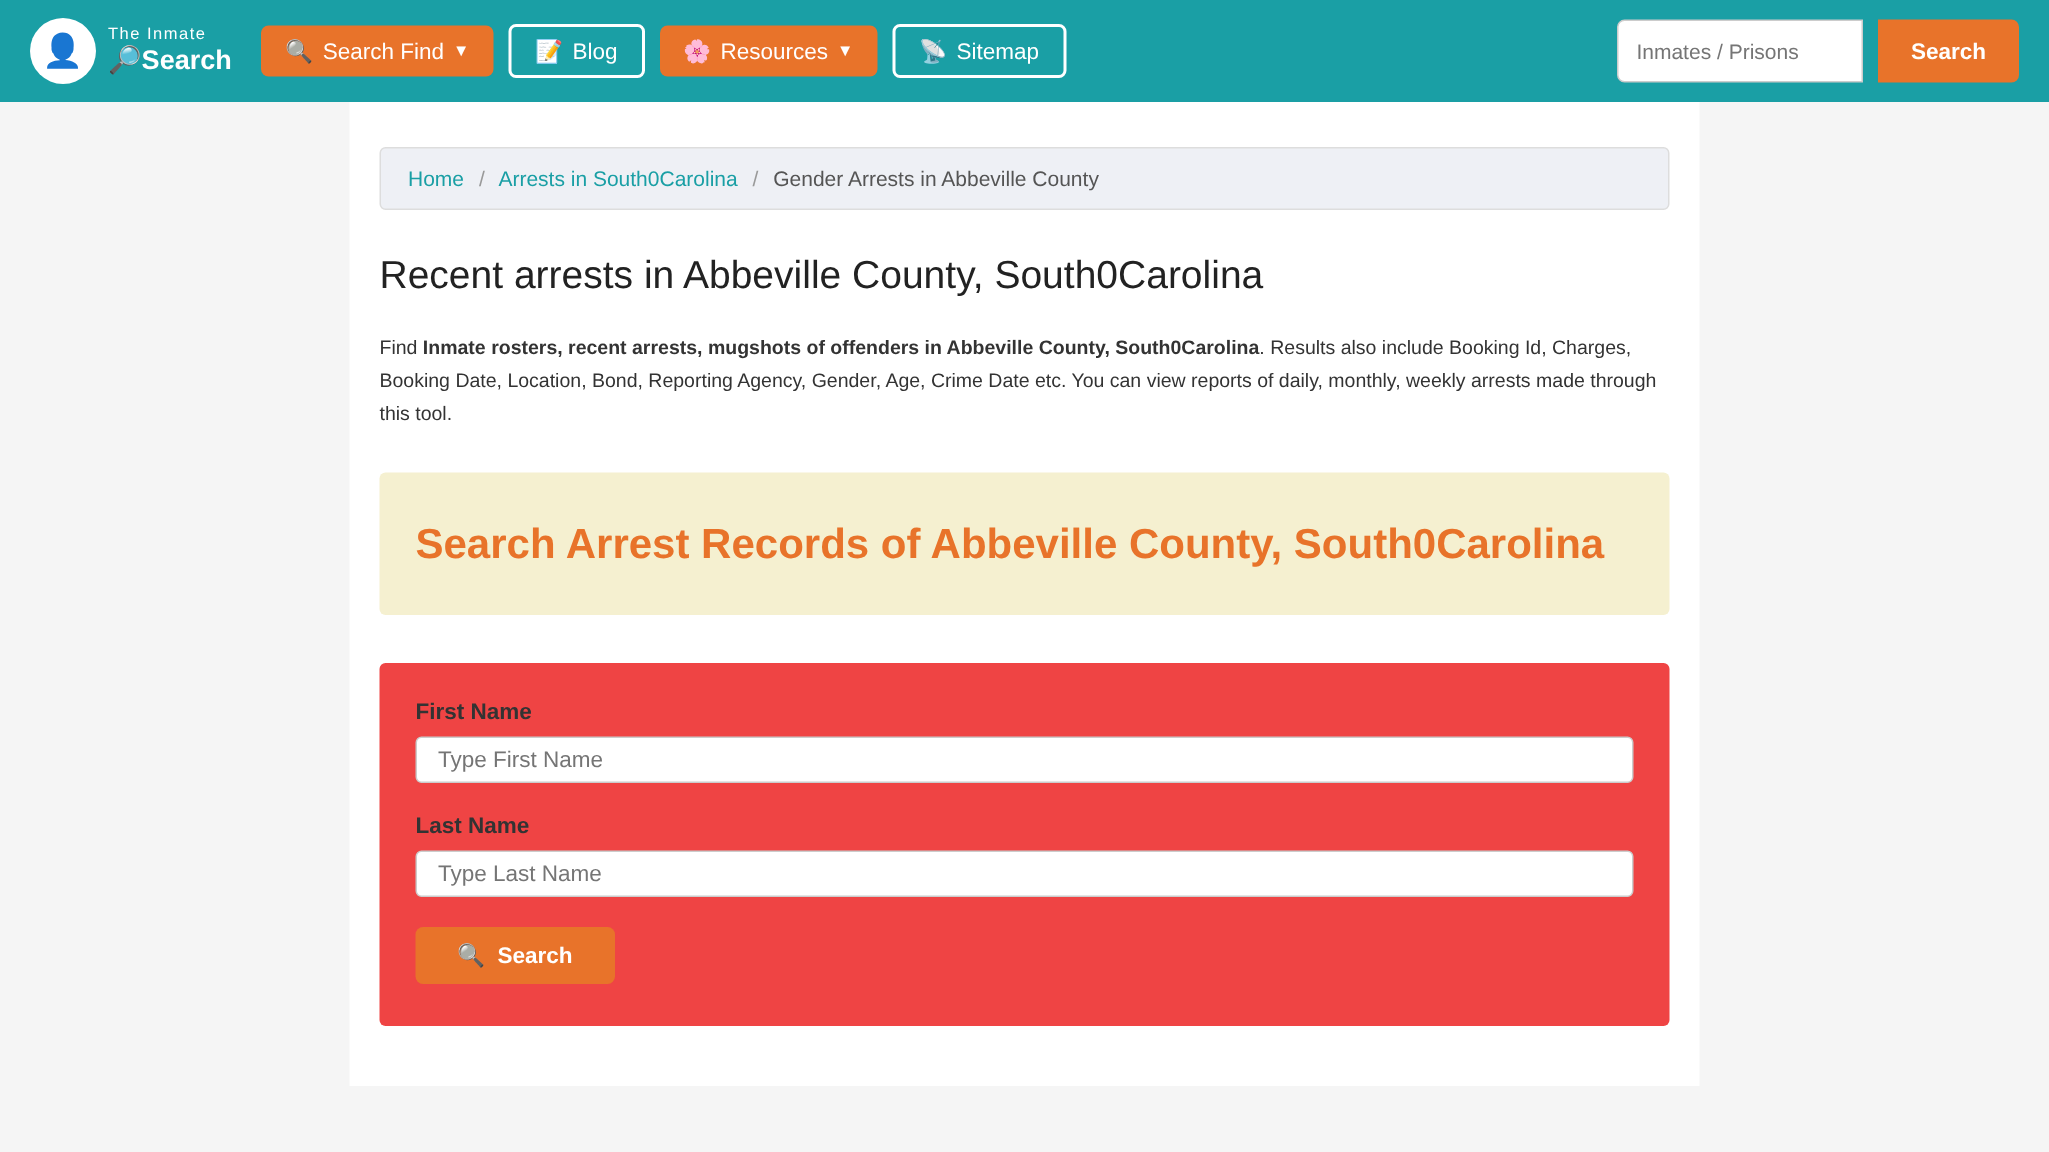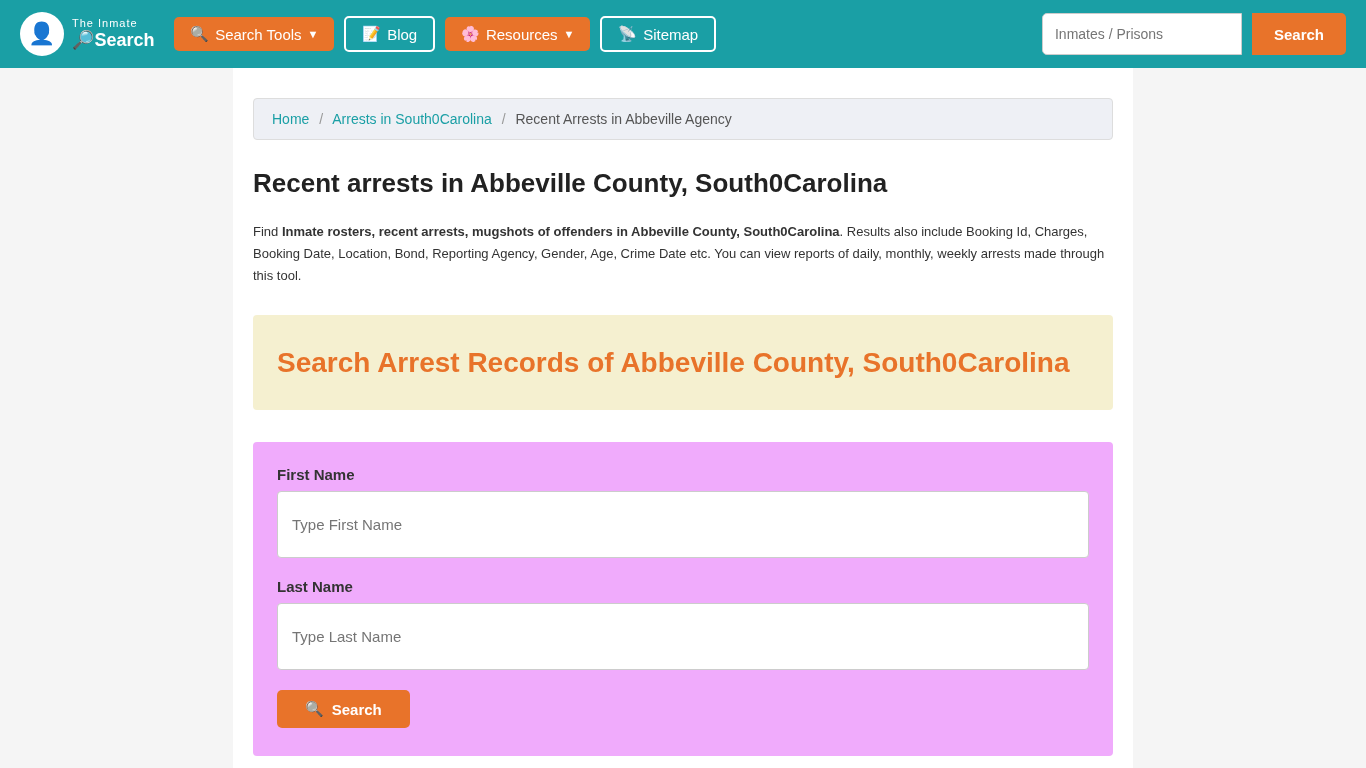--- a/index.html
+++ b/index.html
@@ -62,21 +62,21 @@
       font-size: 15px;
       cursor: pointer;
       display: flex;
       align-items: center;
       gap: 6px;
       font-weight: 500;
       white-space: nowrap;
     }
     .nav-spacer { flex: 1; }
     .nav-search-input {
-      width: 200px;
+      width: 164px;
       padding: 9px 12px;
       border: 1px solid #ccc;
       border-radius: 5px 0 0 5px;
       font-size: 14px;
       height: 42px;
       outline: none;
       color: #999;
     }
     .nav-search-btn {
       background: #e8732a;
@@ -110,21 +110,21 @@
     .breadcrumb a {
       color: #1a9fa5;
       text-decoration: none;
     }
     .breadcrumb .sep { color: #999; margin: 0 6px; }
     .breadcrumb .current { color: #555; }
 
     
     .page-title {
       font-size: 26px;
-      font-weight: bold;
+      font-weight: normal;
       color: #222;
       margin-bottom: 22px;
     }
 
     
     .description {
       font-size: 13px;
       line-height: 1.7;
       color: #333;
       margin-bottom: 28px;
@@ -140,37 +140,37 @@
     }
     .search-banner-title {
       color: #e8732a;
       font-size: 28px;
       font-weight: bold;
       line-height: 1.4;
     }
 
     
     .search-form {
-      background: #f0abfc;
+      background: #ef4444;
       border-radius: 4px;
       padding: 24px 24px 28px;
     }
     .form-group {
       margin-bottom: 20px;
     }
     .form-label {
       display: block;
       font-size: 15px;
       font-weight: 600;
       color: #333;
       margin-bottom: 8px;
     }
     .form-input {
       width: 100%;
-      padding: 24px 14px;
+      padding: 6px 14px;
       border: 1px solid #ccc;
       border-radius: 4px;
       font-size: 15px;
       color: #999;
       background: #fff;
       outline: none;
     }
 
     .search-submit-btn {
       background: #e8732a;
@@ -195,21 +195,21 @@
       <span class="brand-logo-inner">👤</span>
     </div>
     <div>
       <div style="font-size:11px; color:#fff; letter-spacing:1px;">The Inmate</div>
       <div style="font-size:18px; color:#fff; font-weight:bold;">🔎Search</div>
     </div>
   </a>
 
   <button class="nav-btn">
     <span>🔍</span>
-    <span>Search Tools</span>
+    <span>Search Find</span>
     <span class="chevron">▼</span>
   </button>
 
   <button class="nav-btn-outline">
     <span>📝</span>
     <span>Blog</span>
   </button>
 
   <button class="nav-btn">
     <span>🌸</span>
@@ -230,21 +230,21 @@
   </button>
 </nav>
 
 <div class="main-content">
 
   <nav class="breadcrumb">
     <a href="#">Home</a>
     <span class="sep">/</span>
     <a href="#">Arrests in South0Carolina</a>
     <span class="sep">/</span>
-    <span class="current">Recent Arrests in Abbeville Agency</span>
+    <span class="current">Gender Arrests in Abbeville County</span>
   </nav>
 
   <h1 class="page-title">Recent arrests in Abbeville County, South0Carolina</h1>
 
   <p class="description">
     <span>Find </span><strong>Inmate rosters, recent arrests, mugshots of offenders in Abbeville County, South0Carolina</strong><span>. Results also include Booking Id, Charges, Booking Date, Location, Bond, Reporting Agency, Gender, Age, Crime Date etc. You can view reports of daily, monthly, weekly arrests made through this tool.</span>
   </p>
 
   <div class="search-banner">
     <div class="search-banner-title">Search Arrest Records of Abbeville County, South0Carolina</div>

